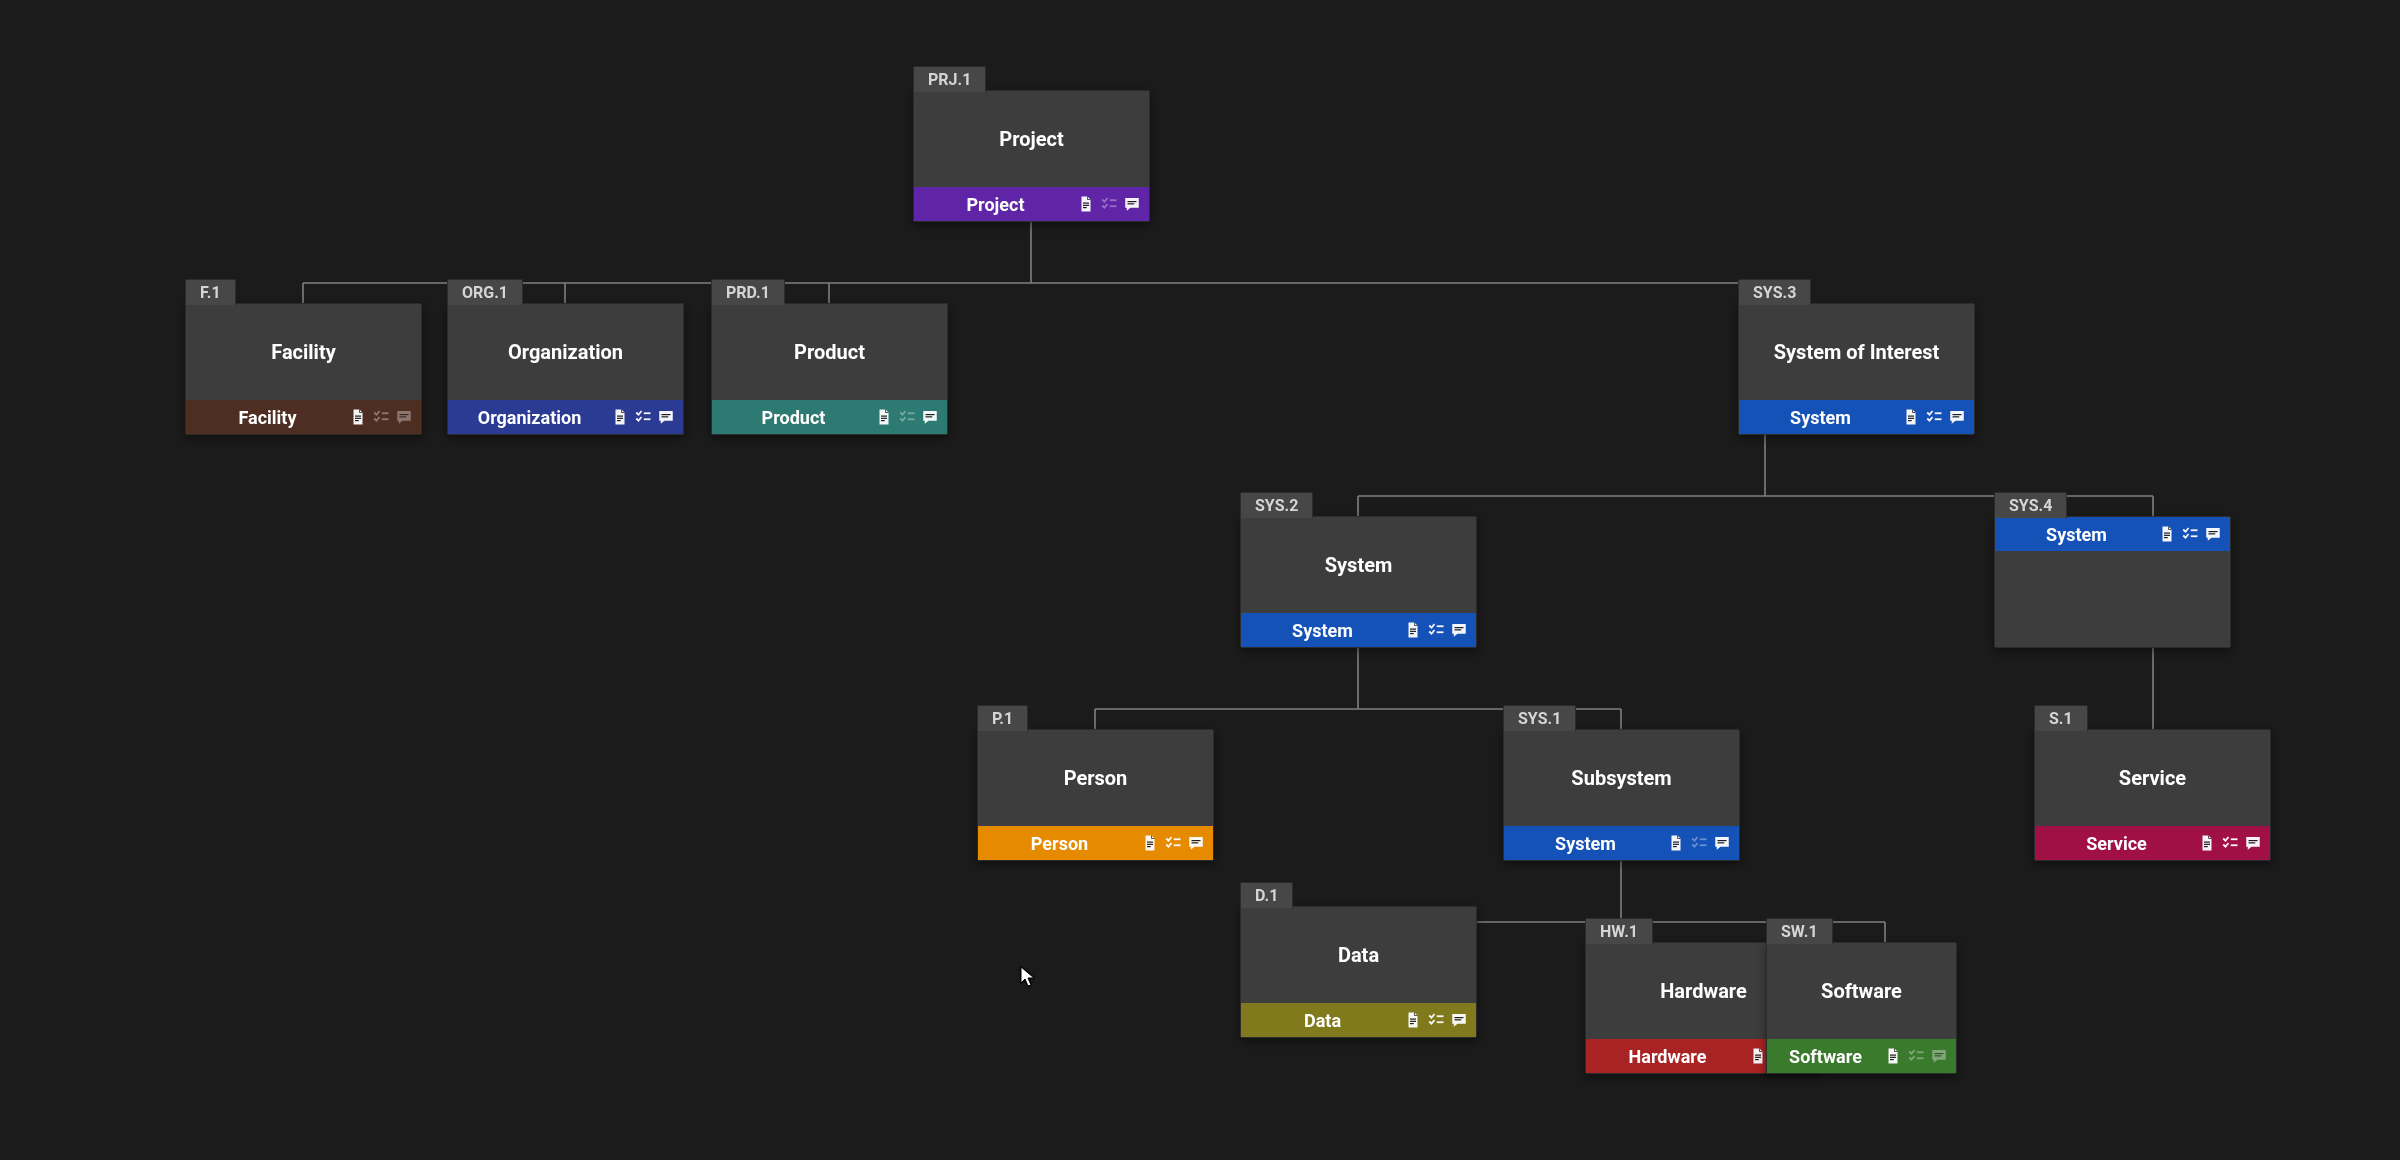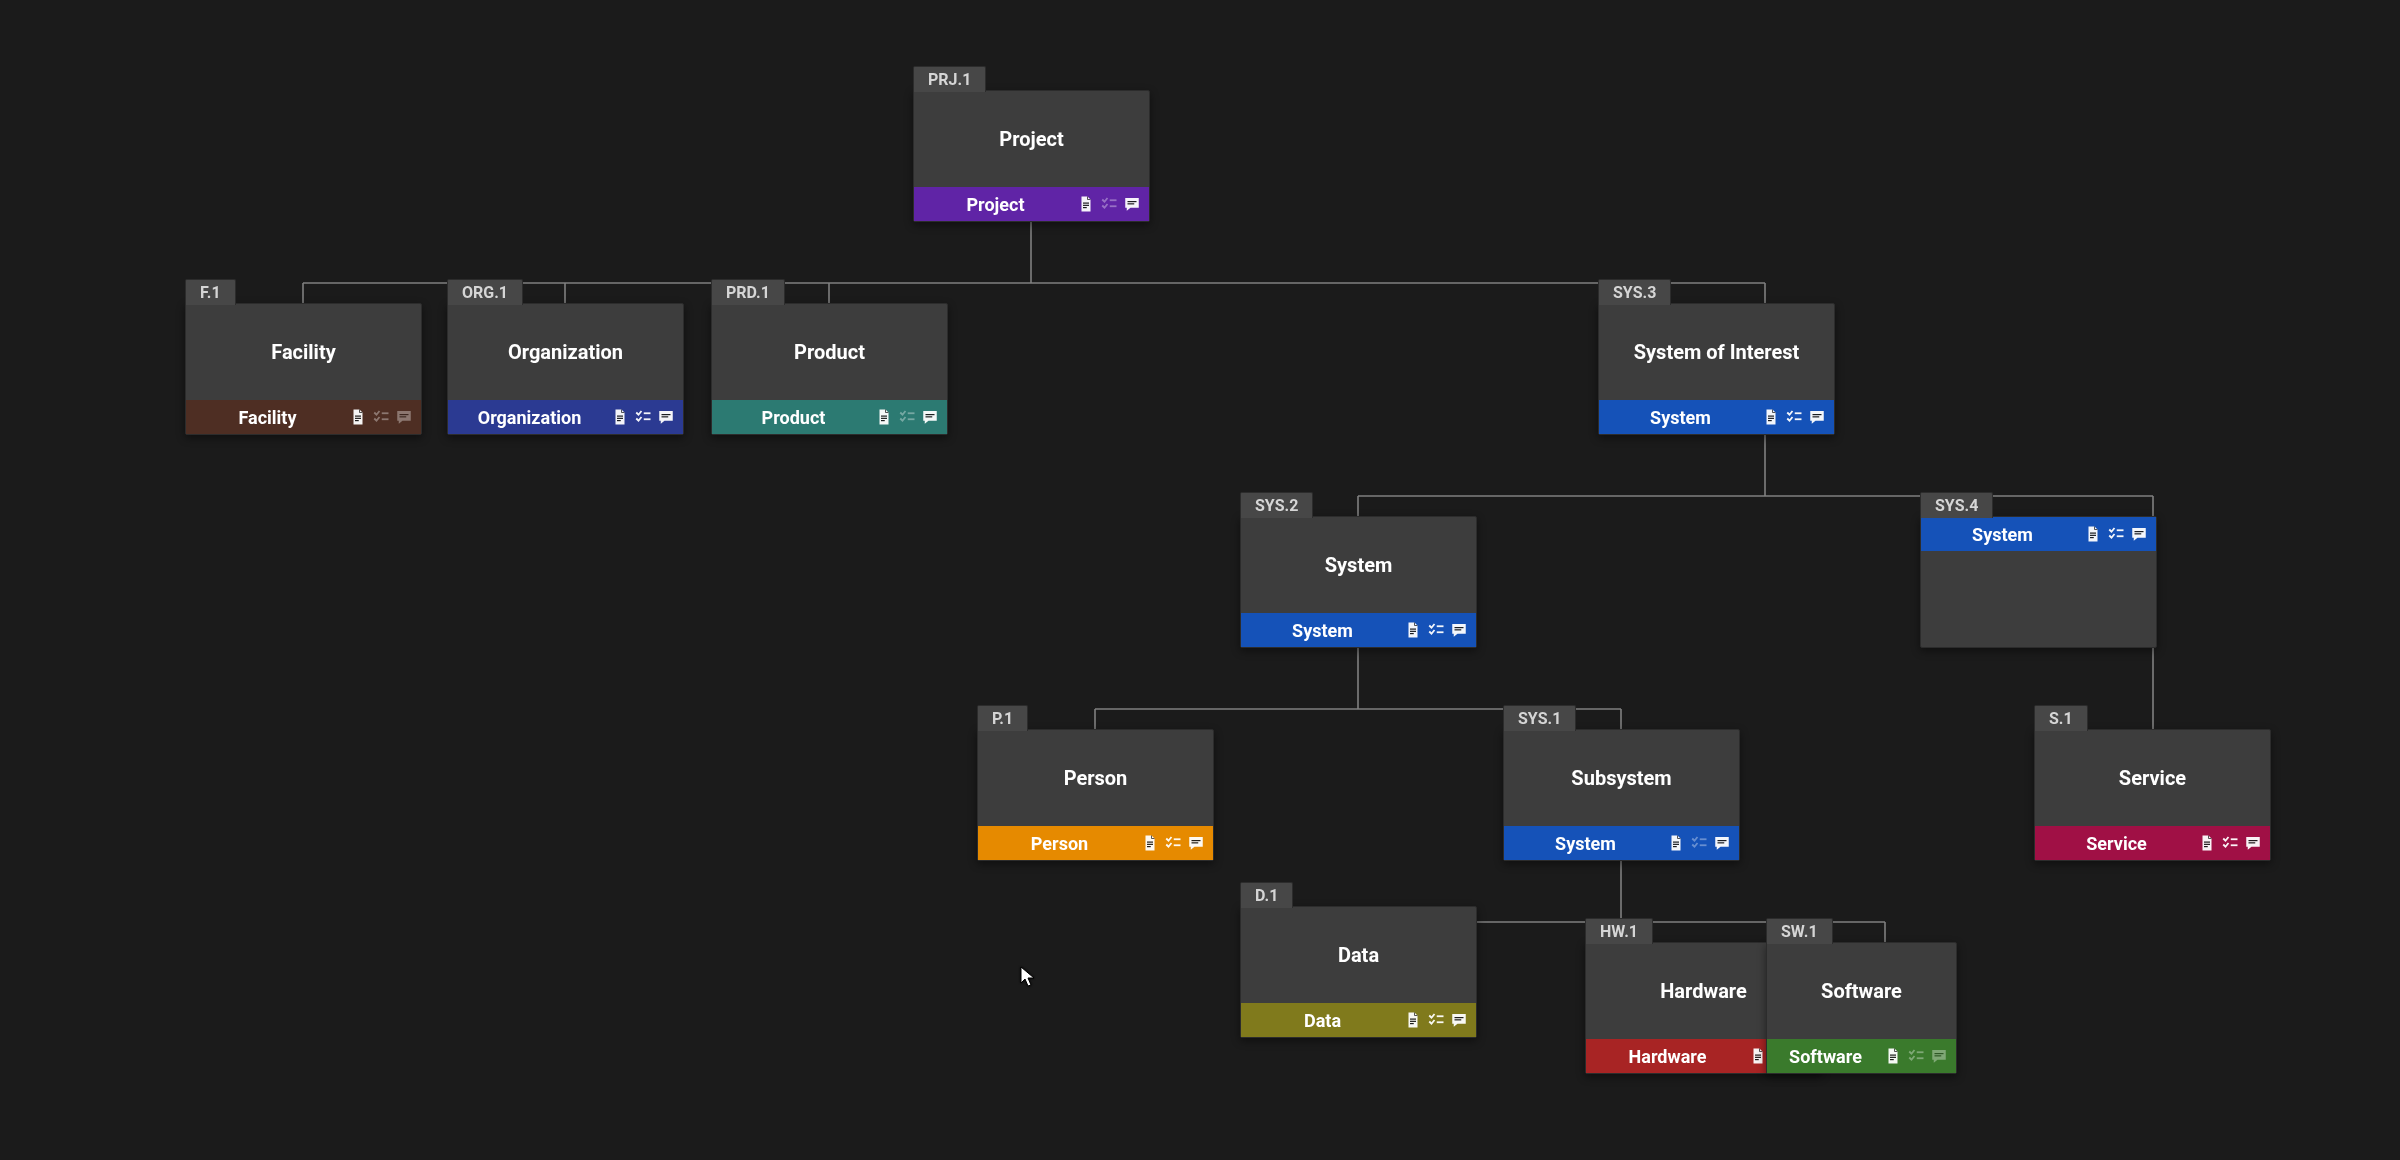--- a/index.html
+++ b/index.html
@@ -211,21 +211,21 @@
             <svg viewBox="0 0 24 24" fill="currentColor">
               <path d="M3 4h18v13H10l-5 4v-4H3z"></path>
               <rect x="6" y="8" width="12" height="1.6" fill="#1b1b1b"></rect>
               <rect x="6" y="11" width="9" height="1.6" fill="#1b1b1b"></rect>
             </svg>
           </span>
         </span>
   </div>
 </div>
 
-<div class="node" style="left:1598px;top:303px;width:237px;height:132px">
+<div class="node" style="left:1738px;top:303px;width:237px;height:132px">
   <div class="id-tab">SYS.3</div>
   <div class="title">System of Interest</div>
   <div class="footer" style="background:var(--blue)">
     <span class="type">System</span>
     <span class="icons">
           <span class="ic full" style="color: rgb(255, 255, 255);">
             <svg viewBox="0 0 24 24" fill="currentColor">
               <path d="M6 2h8l4 4v16H6z" fill="currentColor"></path>
               <path d="M14 2v4h4" fill="none" stroke="#1b1b1b" stroke-width="1"></path>
               <rect x="8" y="10" width="8" height="1.6" fill="#1b1b1b"></rect>
@@ -279,21 +279,21 @@
             <svg viewBox="0 0 24 24" fill="currentColor">
               <path d="M3 4h18v13H10l-5 4v-4H3z"></path>
               <rect x="6" y="8" width="12" height="1.6" fill="#1b1b1b"></rect>
               <rect x="6" y="11" width="9" height="1.6" fill="#1b1b1b"></rect>
             </svg>
           </span>
         </span>
   </div>
 </div>
 
-<div class="node" style="left:1920px;top:516px;width:237px;height:132px">
+<div class="node" style="left:1994px;top:516px;width:237px;height:132px">
   <div class="id-tab">SYS.4</div>
   <div class="footer" style="background:var(--blue)">
     <span class="type">System</span>
     <span class="icons">
           <span class="ic full" style="color: rgb(255, 255, 255);">
             <svg viewBox="0 0 24 24" fill="currentColor">
               <path d="M6 2h8l4 4v16H6z" fill="currentColor"></path>
               <path d="M14 2v4h4" fill="none" stroke="#1b1b1b" stroke-width="1"></path>
               <rect x="8" y="10" width="8" height="1.6" fill="#1b1b1b"></rect>
               <rect x="8" y="13" width="8" height="1.6" fill="#1b1b1b"></rect>

